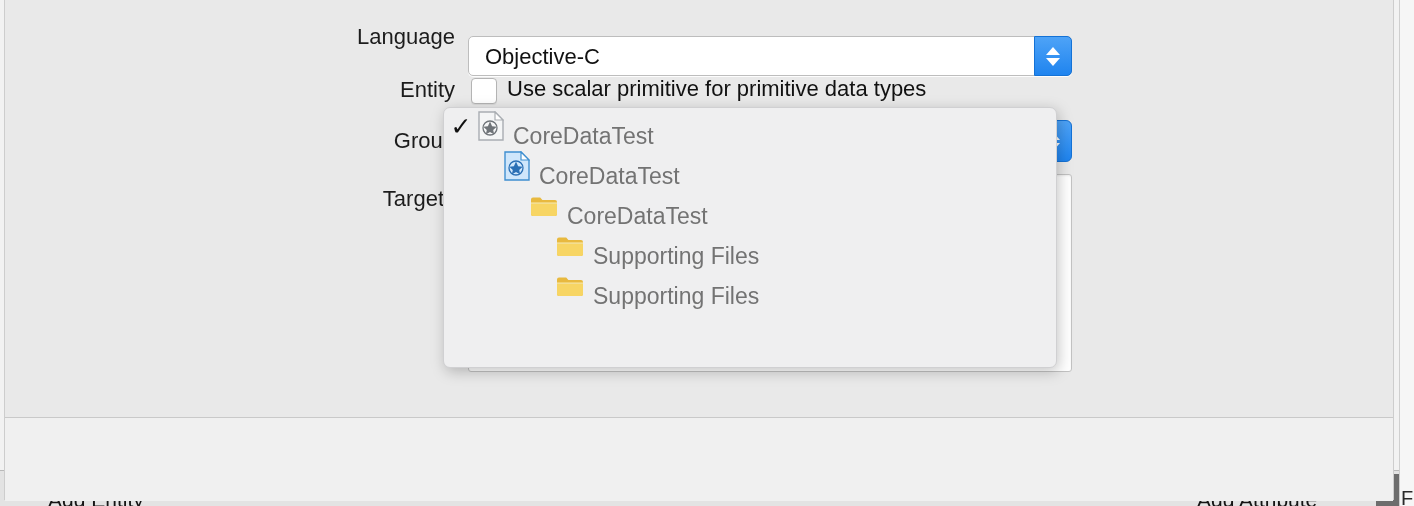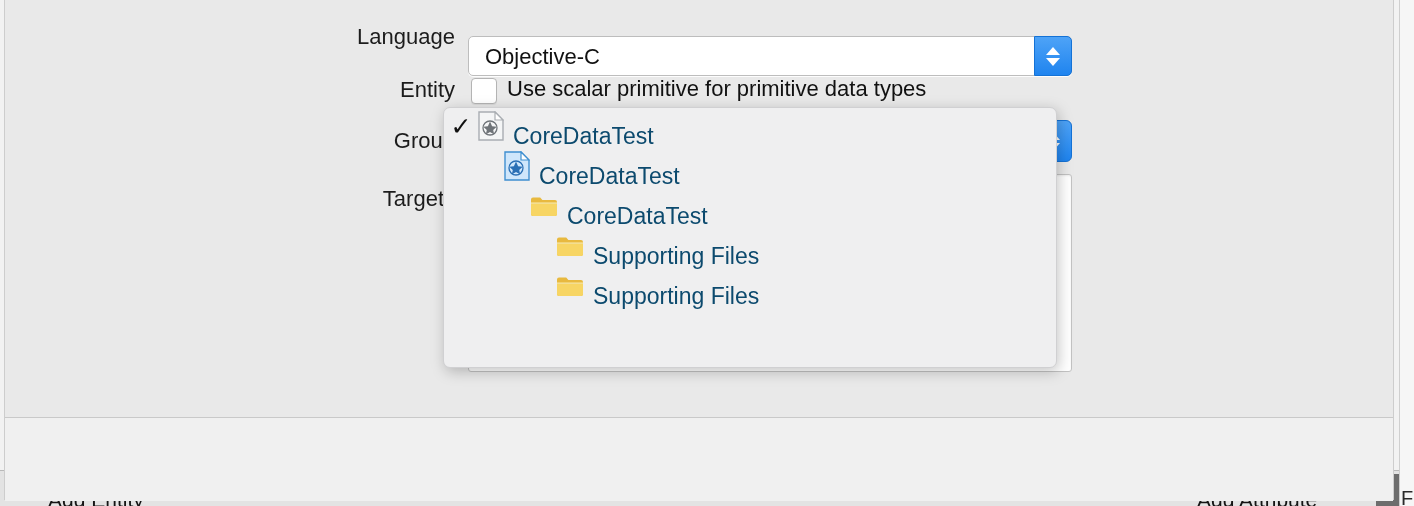--- a/index.html
+++ b/index.html
@@ -100,21 +100,21 @@
     box-sizing:border-box;overflow:hidden;
   }
   .menu-item{
     position:relative;height:40px;display:flex;align-items:center;cursor:default;
   }
   .menu-check{
     width:34px;flex:0 0 34px;text-align:center;font-size:25px;color:#111;line-height:1;
     padding-bottom:3px;
   }
   .menu-icon{flex:0 0 auto;margin-right:9px;display:block;}
-  .menu-text{font-size:23px;color:#0c4a6e;white-space:nowrap;margin-top:16px;}
+  .menu-text{font-size:23px;color:#737373;white-space:nowrap;margin-top:16px;}
 </style>
 </head>
 <body>
 
 <div class="screen">
 
   <div class="bg-window">
     <div class="bg-toolbar-strip"></div>
     <div class="bg-btn-text bg-addentity">Add Entity</div>
     <div class="bg-btn-text bg-addattr">Add Attribute</div>

